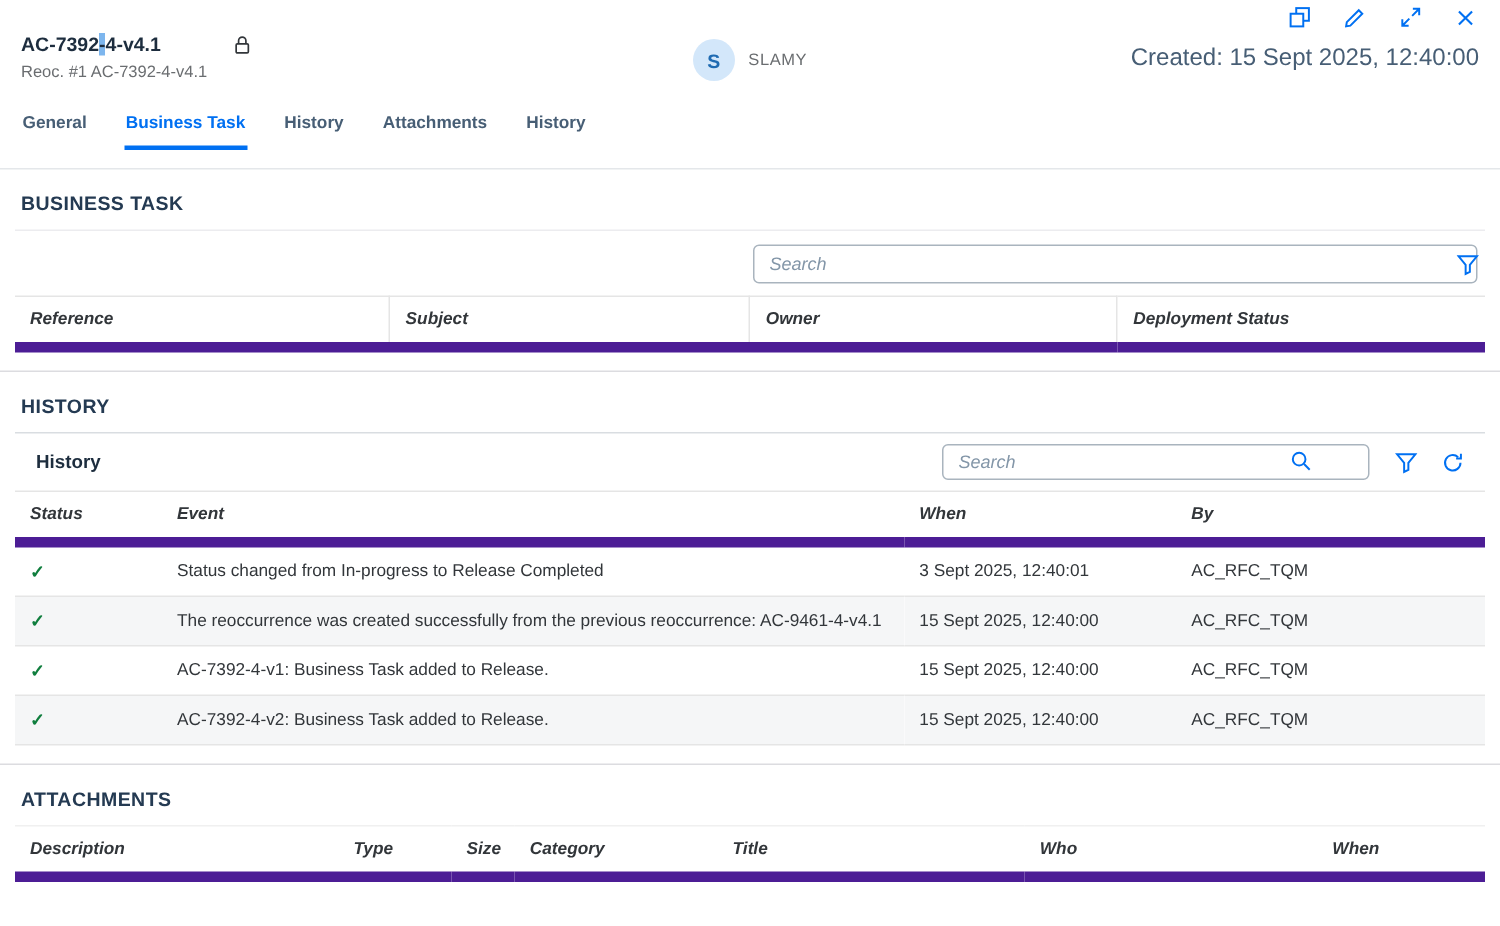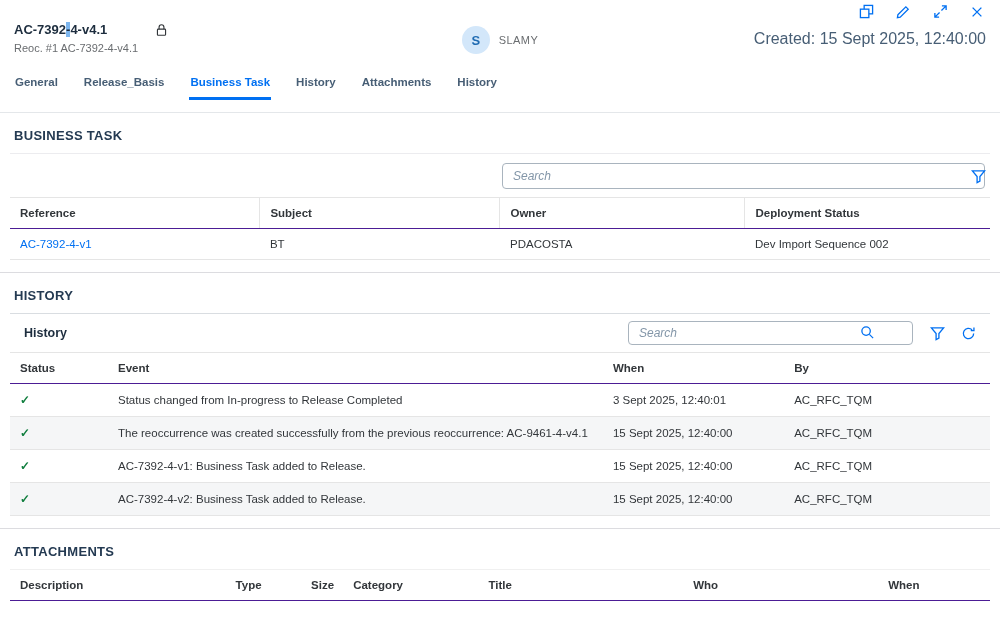--- a/index.html
+++ b/index.html
@@ -48,21 +48,21 @@
   .search-input::placeholder { color:#8396a8; font-style:italic; }
 
   
   .bt-card { border-top:1px solid #ececef; }
   .bt-toolbar { display:flex; justify-content:flex-end; align-items:center; gap:16px; padding:9px 4px 8px 4px; }
   .bt-search { width:483px; }
 
   
   table { width:100%; border-collapse:collapse; font-size:11.5px; table-layout:fixed; }
   th { text-align:left; font-weight:bold; color:#32363a; padding:9px 10px;
-    border-top:1px solid #e5e5e5; border-bottom:1px solid #4c1d95; overflow:hidden; white-space:nowrap; }
+    border-top:1px solid #e5e5e5; border-bottom:7px solid #4c1d95; overflow:hidden; white-space:nowrap;font-style:italic; }
   td { padding:9px 10px; border-bottom:1px solid #e5e5e5; overflow:hidden; white-space:nowrap; }
   tbody tr:nth-child(even) td { background:#f5f6f7; }
   .bt-table th { border-right:1px solid #e5e5e5; }
   .bt-table th:last-child { border-right:none; }
   a.ref-link { color:#0070f2; text-decoration:none; cursor:pointer; }
 
   
   .history-card { border-top:1px solid #d9dde1; }
   .history-toolbar { display:flex; align-items:center; padding:7px 14px; gap:16px;
     border-bottom:1px solid #e5e5e5; }
@@ -122,21 +122,20 @@
     </div>
     <div class="header-center">
       <span class="avatar">S</span>
       <span class="username">SLAMY</span>
     </div>
     <div class="header-right">Created: 15 Sept 2025, 12:40:00</div>
   </div>
 
   <div class="tabs">
     <span class="tab">General</span>
-    <span class="tab">Release_Basis</span>
     <span class="tab active">Business Task</span>
     <span class="tab">History</span>
     <span class="tab">Attachments</span>
     <span class="tab">History</span>
   </div>
 </div>
 
 <div class="section">
   <div class="section-heading">BUSINESS TASK</div>
   <div class="card bt-card">
@@ -159,26 +158,20 @@
         </colgroup>
       <thead>
         <tr>
           <th>Reference</th>
           <th>Subject</th>
           <th>Owner</th>
           <th>Deployment Status</th>
         </tr>
       </thead>
       <tbody>
-        <tr>
-          <td><a class="ref-link">AC-7392-4-v1</a></td>
-          <td>BT</td>
-          <td>PDACOSTA</td>
-          <td>Dev Import Sequence 002</td>
-        </tr>
       </tbody>
     </table>
   </div>
 </div>
 
 <div class="section-divider"></div>
 
 <div class="section">
   <div class="section-heading">HISTORY</div>
   <div class="card history-card">

